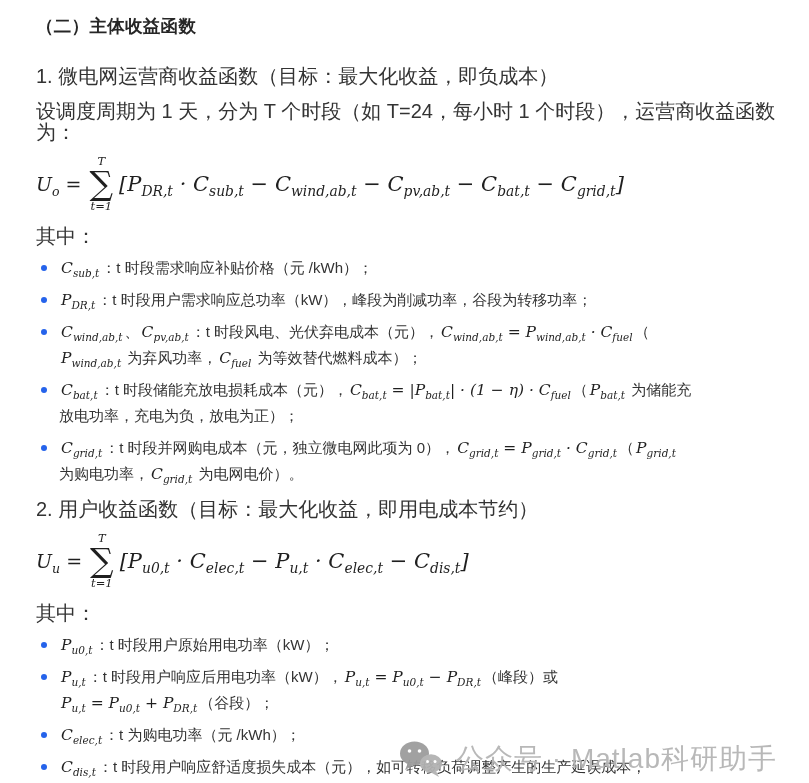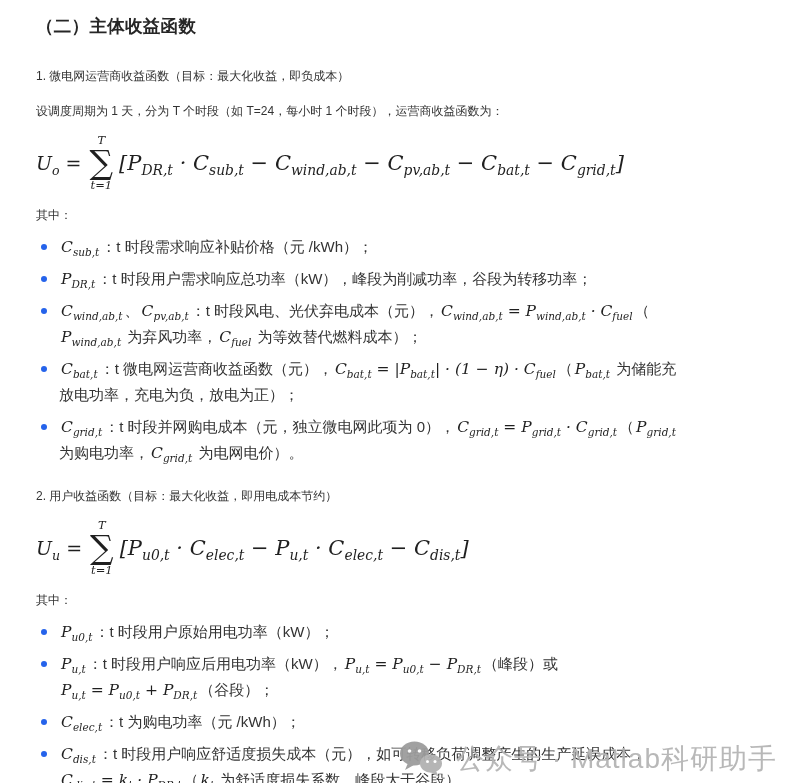--- a/index.html
+++ b/index.html
@@ -2,21 +2,21 @@
 <html><head>
 <meta charset="utf-8">
 <style>
   html, body { margin:0; padding:0; background:#ffffff; }
   body {
     width:809px; height:783px; overflow:hidden; position:relative;
     font-family:"Liberation Sans", sans-serif; color:#2f2f2f;
   }
   .page { position:relative; width:809px; height:783px; padding:14px 18px 0 36px; box-sizing:border-box; }
   .title { font-size:17.5px; font-weight:700; color:#262626; margin:0; letter-spacing:0.3px; }
-  .para { font-size:12px; color:#333333; margin:0; line-height:21px; }
+  .para { font-size:20px; color:#333333; margin:0; line-height:21px; }
   .s-heading { margin-top:28px; }
   .s-intro { margin-top:14px; }
   .where { margin-top:11px; }
 
   
   .formula {
     display:flex; align-items:center; margin:10px 0 6px 0; height:62px;
     font-family:"DejaVu Serif", serif; color:#1f1f1f;
   }
   .m { font-family:"DejaVu Serif", serif; font-style:italic; color:#1f1f1f; }
@@ -28,21 +28,21 @@
   .sum .sigma { font-style:normal; font-size:33px; line-height:0.95; color:#1f1f1f; padding:1px 0; }
 
   
   .blist { list-style:none; margin:8px 0 0 0; padding:0; }
   .blist li { position:relative; padding-left:23px; margin-bottom:6px; font-size:15px; line-height:26px; color:#333333; }
   .dot { position:absolute; left:5px; top:10px; width:6px; height:6px; border-radius:50%; background:#2563eb; }
   .segs .t { font-family:"Liberation Sans", sans-serif; color:#333333; }
   .segs .m { font-size:15.5px; padding:0 2px; }
   .segs .m sub { font-size:10.5px; }
 
-  .s2-heading { margin-top:20px; }
+  .s2-heading { margin-top:12px; }
 
   
   .watermark {
     position:absolute; right:32px; bottom:4px; display:flex; align-items:center; gap:12px;
     color:#b5b5b5; font-size:28px; pointer-events:none; opacity:0.95;
   }
   .watermark .wm-text { font-family:"Liberation Sans", sans-serif; letter-spacing:1px; }
   .wm-icon { flex:0 0 auto; }
 </style>
 </head>
@@ -65,21 +65,21 @@
       </span>
       <span class="m body">[P<sub>DR,t</sub> · C<sub>sub,t</sub> − C<sub>wind,ab,t</sub> − C<sub>pv,ab,t</sub> − C<sub>bat,t</sub> − C<sub>grid,t</sub>]</span>
     </div>
 
     <p class="para where">其中：</p>
 
     <ul class="blist">
       <li><span class="dot"></span><span class="segs"><span class="m">C<sub>sub,t</sub></span><span class="t">：t 时段需求响应补贴价格（元 /kWh）；</span></span></li>
       <li><span class="dot"></span><span class="segs"><span class="m">P<sub>DR,t</sub></span><span class="t">：t 时段用户需求响应总功率（kW），峰段为削减功率，谷段为转移功率；</span></span></li>
       <li><span class="dot"></span><span class="segs"><span class="m">C<sub>wind,ab,t</sub></span><span class="t">、</span><span class="m">C<sub>pv,ab,t</sub></span><span class="t">：t 时段风电、光伏弃电成本（元），</span><span class="m">C<sub>wind,ab,t</sub> = P<sub>wind,ab,t</sub> · C<sub>fuel</sub></span><span class="t">（</span><br><span class="m">P<sub>wind,ab,t</sub></span><span class="t"> 为弃风功率，</span><span class="m">C<sub>fuel</sub></span><span class="t"> 为等效替代燃料成本）；</span></span></li>
-      <li><span class="dot"></span><span class="segs"><span class="m">C<sub>bat,t</sub></span><span class="t">：t 微电网运营商收益函数（元），</span><span class="m">C<sub>bat,t</sub> = |P<sub>bat,t</sub>| · (1 − η) · C<sub>fuel</sub></span><span class="t">（</span><span class="m">P<sub>bat,t</sub></span><span class="t"> 为储能充</span><br><span class="t">放电功率，充电为负，放电为正）；</span></span></li>
+      <li><span class="dot"></span><span class="segs"><span class="m">C<sub>bat,t</sub></span><span class="t">：t 时段储能充放电损耗成本（元），</span><span class="m">C<sub>bat,t</sub> = |P<sub>bat,t</sub>| · (1 − η) · C<sub>fuel</sub></span><span class="t">（</span><span class="m">P<sub>bat,t</sub></span><span class="t"> 为储能充</span><br><span class="t">放电功率，充电为负，放电为正）；</span></span></li>
       <li><span class="dot"></span><span class="segs"><span class="m">C<sub>grid,t</sub></span><span class="t">：t 时段并网购电成本（元，独立微电网此项为 0），</span><span class="m">C<sub>grid,t</sub> = P<sub>grid,t</sub> · C<sub>grid,t</sub></span><span class="t">（</span><span class="m">P<sub>grid,t</sub></span><br><span class="t">为购电功率，</span><span class="m">C<sub>grid,t</sub></span><span class="t"> 为电网电价）。</span></span></li>
     </ul>
   </section>
 
   <section>
     <p class="para s2-heading">2. 用户收益函数（目标：最大化收益，即用电成本节约）</p>
 
     <div class="formula">
       <span class="m lhs">U<sub>u</sub> =</span>
       <span class="sum">

